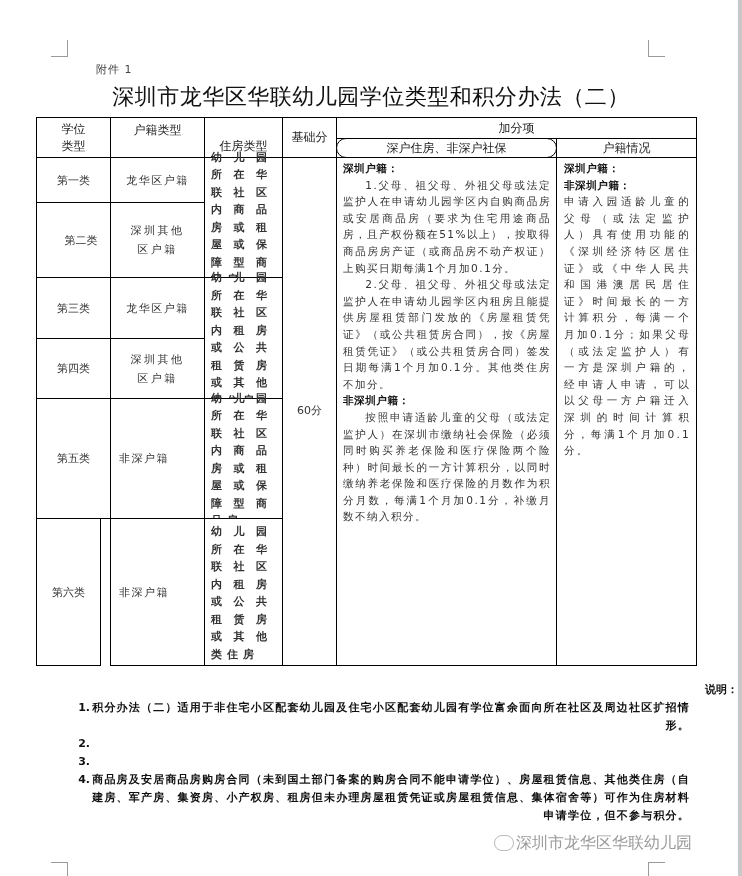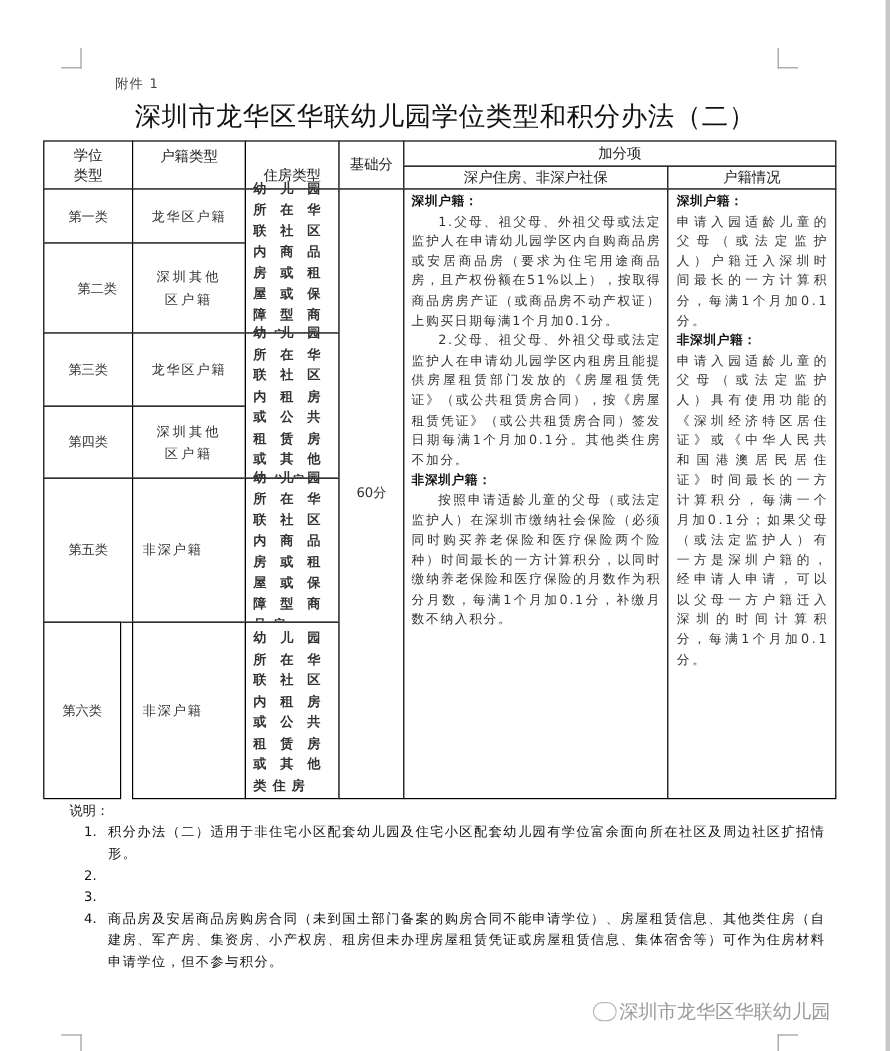--- a/index.html
+++ b/index.html
@@ -22,21 +22,21 @@
   .cell { position:absolute; box-sizing:border-box; border:1px solid #000; font-size:11px; color:#333; background:#fff; }
   .center { display:flex; align-items:center; justify-content:center; text-align:center; }
   .hdr { font-size:12px; color:#222; line-height:17px; }
   .house { padding:2px 10px 0 6px; font-size:11px; line-height:17.5px; letter-spacing:5px; text-align:justify; display:flex; align-items:center;font-weight:bold; }
   .para { padding:2px 5px 0 6px; font-size:10.6px; line-height:16.6px; letter-spacing:1.4px; text-align:justify; }
   .para b { font-weight:bold; color:#111; letter-spacing:0.5px; }
   .indent { text-indent:2.1em; display:block; }
   .right-col { padding:2px 5px 0 7px; font-size:10.6px; line-height:16.6px; letter-spacing:2.2px; text-align:justify; }
   .right-col b { font-weight:bold; color:#111; letter-spacing:0.5px; }
 
-  .notes { position:absolute; left:58px; top:668px; width:680px; font-size:11px; color:#111; font-weight:normal; }
+  .notes { position:absolute; left:58px; top:682px; width:680px; font-size:11px; color:#111; font-weight:bold;text-align:right; }
   .notes .label { margin-bottom:2px; }
   .note { display:flex; line-height:18px; margin-left:12px; }
   .note .num { width:20px; flex:none; }
   .note .txt { width:600px; letter-spacing:1.2px; }
 
   .watermark { position:absolute; left:494px; top:833px; font-size:16px; color:rgba(120,120,120,0.75); font-weight:normal; letter-spacing:0; }
   .wm-icon { position:absolute; left:494px; top:835px; width:18px; height:14px; border:1px solid rgba(140,140,140,0.6); border-radius:8px; }
 </style>
 </head>
 <body>
@@ -54,21 +54,21 @@
   <span>学位</span>
   <span>类型</span>
 </div>
 <div class="cell center hdr" style="left:110px;top:117px;width:95px;height:41px;align-items:flex-start;padding-top:4px;">户籍类型</div>
 <div class="cell center hdr" style="left:204px;top:117px;width:79px;height:41px;align-items:flex-end;padding-bottom:2px;">住房类型</div>
 <div class="cell center hdr" style="left:282px;top:117px;width:55px;height:41px;flex-direction:row;">
   <span>基础</span>
   <span>分</span>
 </div>
 <div class="cell center hdr" style="left:336px;top:117px;width:361px;height:22px;">加分项</div>
-<div class="cell center hdr" style="left:336px;top:138px;width:221px;height:20px;">深户住房、非深户社保</div>
+<div class="cell center hdr" style="left:336px;top:138px;width:221px;height:20px;border-radius:10px;">深户住房、非深户社保</div>
 <div class="cell center hdr" style="left:556px;top:138px;width:141px;height:20px;">户籍情况</div>
 
 <div class="cell center" style="left:36px;top:157px;width:75px;height:46px;">第一类</div>
 <div class="cell center" style="left:36px;top:202px;width:90px;height:76px;">第二类</div>
 <div class="cell center" style="left:36px;top:277px;width:75px;height:62px;">第三类</div>
 <div class="cell center" style="left:36px;top:338px;width:75px;height:61px;">第四类</div>
 <div class="cell center" style="left:36px;top:398px;width:75px;height:121px;">第五类</div>
 <div class="cell center" style="left:36px;top:518px;width:65px;height:148px;">第六类</div>
 
 <div class="cell center" style="left:110px;top:157px;width:95px;height:46px;letter-spacing:1.5px;">龙华区户籍</div>
@@ -90,21 +90,20 @@
 <div class="cell para" style="left:336px;top:157px;width:221px;height:509px;">
   <b>深圳户籍：</b>
   <span class="indent">1.父母、祖父母、外祖父母或法定监护人在申请幼儿园学区内自购商品房或安居商品房（要求为住宅用途商品房，且产权份额在51%以上），按取得商品房房产证（或商品房不动产权证）上购买日期每满1个月加0.1分。</span>
   <span class="indent">2.父母、祖父母、外祖父母或法定监护人在申请幼儿园学区内租房且能提供房屋租赁部门发放的《房屋租赁凭证》（或公共租赁房合同），按《房屋租赁凭证》（或公共租赁房合同）签发日期每满1个月加0.1分。其他类住房不加分。</span>
   <b>非深圳户籍：</b>
   <span class="indent">按照申请适龄儿童的父母（或法定监护人）在深圳市缴纳社会保险（必须同时购买养老保险和医疗保险两个险种）时间最长的一方计算积分，以同时缴纳养老保险和医疗保险的月数作为积分月数，每满1个月加0.1分，补缴月数不纳入积分。</span>
 </div>
 
 <div class="cell right-col" style="left:556px;top:157px;width:141px;height:509px;">
   <b style="display:block;">深圳户籍：</b>
-  <span style="display:block;">申请入园适龄儿童的父母（或法定监护人）户籍迁入深圳时间最长的一方计算积分，每满1个月加0.1分。</span>
   <b style="display:block;">非深圳户籍：</b>
   <span style="display:block;">申请入园适龄儿童的父母（或法定监护人）具有使用功能的《深圳经济特区居住证》或《中华人民共和国港澳居民居住证》时间最长的一方计算积分，每满一个月加0.1分；如果父母（或法定监护人）有一方是深圳户籍的，经申请人申请，可以以父母一方户籍迁入深圳的时间计算积分，每满1个月加0.1分。</span>
 </div>
 
 <div class="notes">
   <div class="label">说明：</div>
   <div class="note">
     <span class="num">1.</span>
     <span class="txt">积分办法（二）适用于非住宅小区配套幼儿园及住宅小区配套幼儿园有学位富余面向所在社区及周边社区扩招情形。</span>
   </div>

